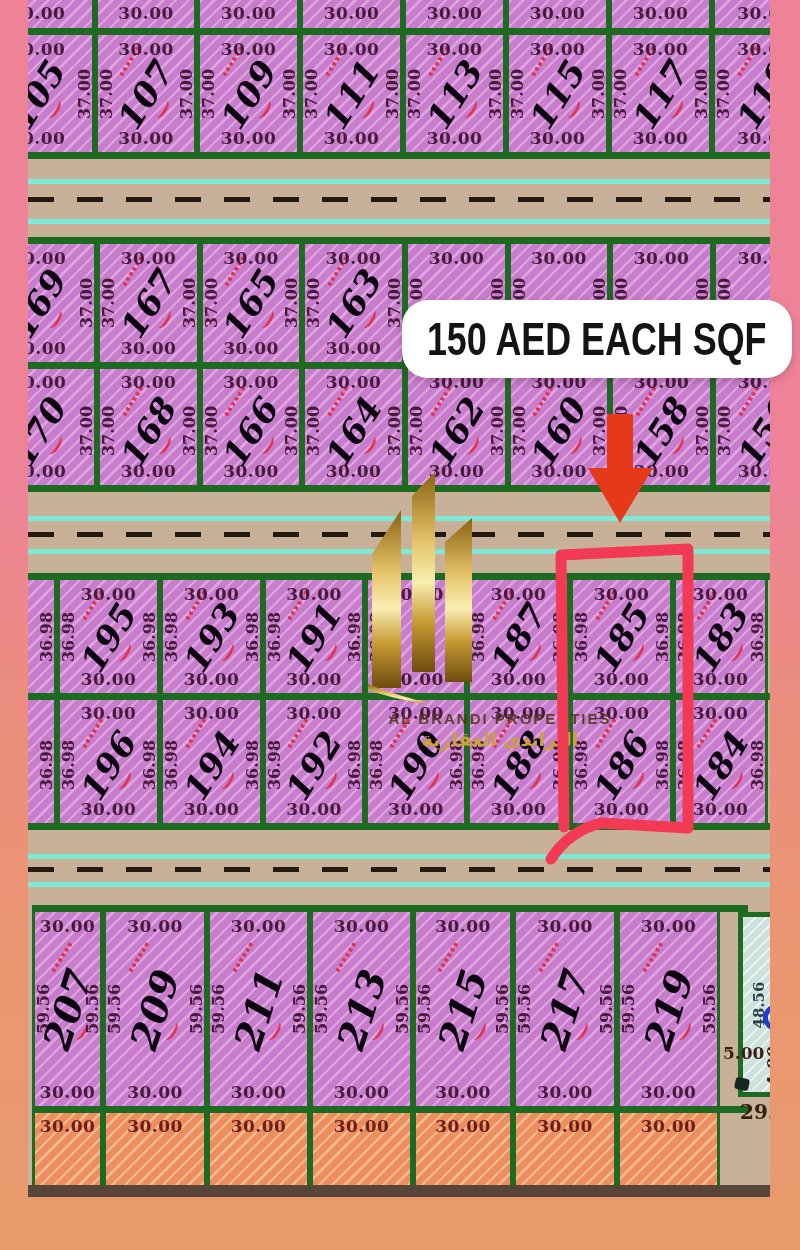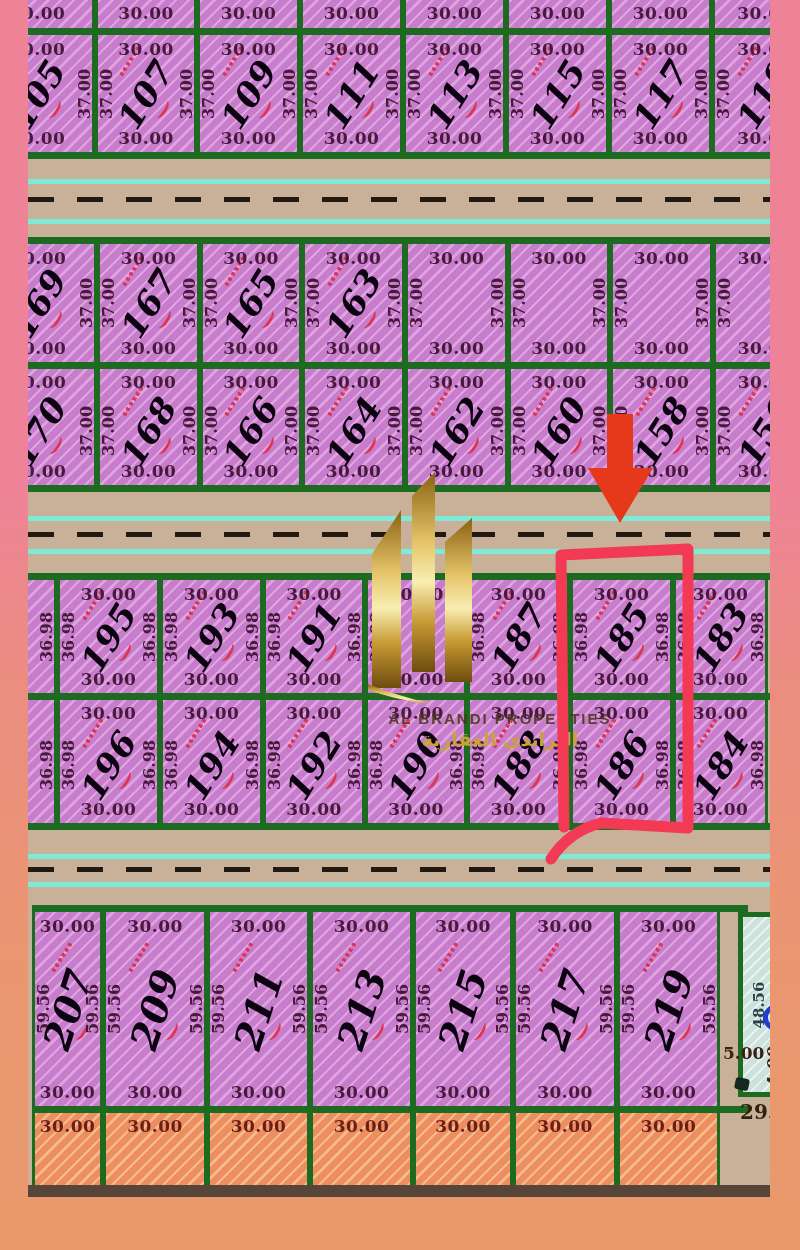--- a/index.html
+++ b/index.html
@@ -616,14 +616,17 @@
 
   <svg id="marker" width="180" height="340" viewBox="0 0 180 340">
     <path d="M19 292 L16 20 L143 14 L143 293 L56 288" stroke="#f23a55" stroke-width="11" fill="none" stroke-linecap="round" stroke-linejoin="round"></path>
     <path d="M56 288 Q24 296 6 324" stroke="#f23a55" stroke-width="11" fill="none" stroke-linecap="round"></path>
   </svg>
 
   <svg id="arrow" width="66" height="110" viewBox="0 0 66 110">
     <polygon points="19,0 45,0 45,54 65,54 32,109 0,54 19,54" fill="#e6391b"></polygon>
   </svg>
 
+  <div id="price-banner">
+    <span>150 AED EACH SQF</span>
+  </div>
 
 </div>
 
 </body></html>

